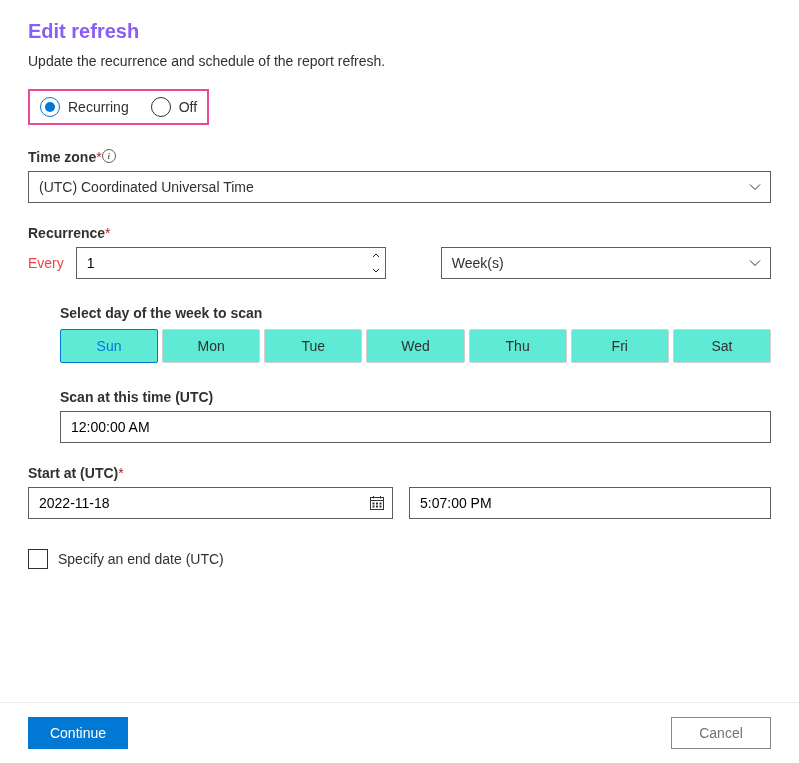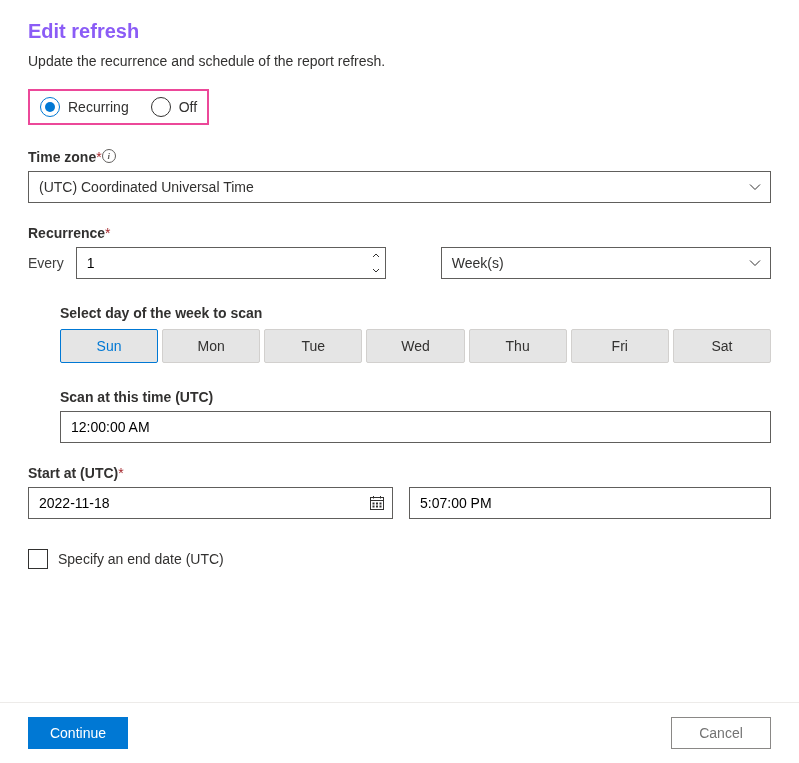--- a/index.html
+++ b/index.html
@@ -112,21 +112,21 @@
       transform: translateY(-50%);
       pointer-events: none;
     }
     .recurrence-row {
       display: flex;
       align-items: center;
       gap: 12px;
     }
     .every-label {
       font-size: 14px;
-      color: #404040;
+      color: #ef4444;
     }
     .number-input-wrapper {
       position: relative;
       width: 310px;
     }
     .number-input {
       width: 100%;
       height: 32px;
       border: 1px solid #605e5c;
       padding: 0 30px 0 10px;
@@ -166,21 +166,21 @@
       margin-bottom: 8px;
     }
     .day-buttons {
       display: flex;
       gap: 4px;
     }
     .day-btn {
       flex: 1;
       height: 34px;
       border: 1px solid #d2d0ce;
-      background: #e5e5e5;
+      background: #5eead4;
       font-size: 14px;
       color: #323130;
       cursor: pointer;
       display: flex;
       align-items: center;
       justify-content: center;
       border-radius: 2px;
     }
     .day-btn.selected {
       border: 1px solid #0078d4;

